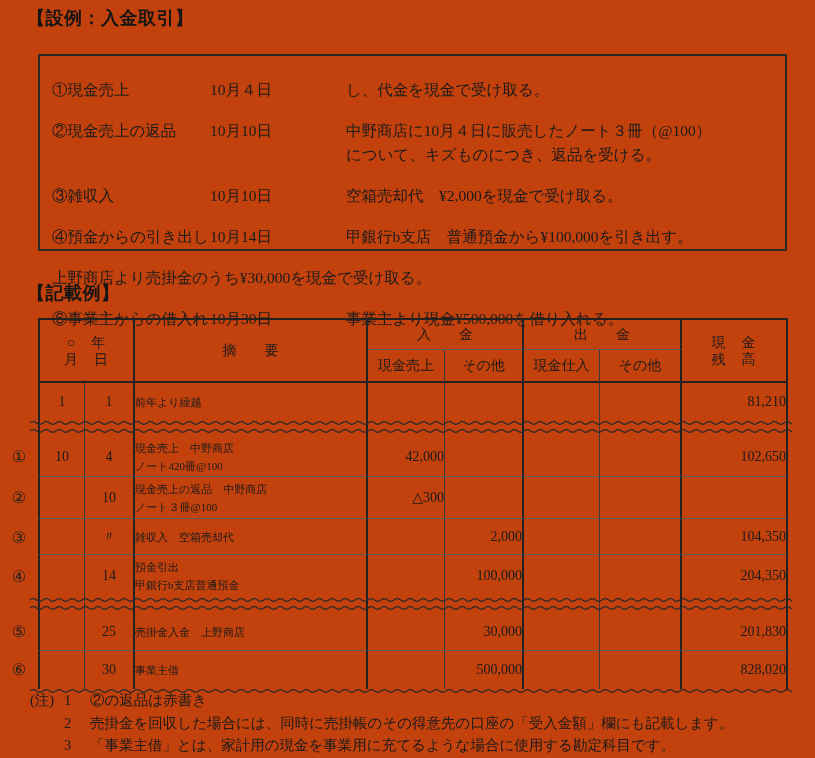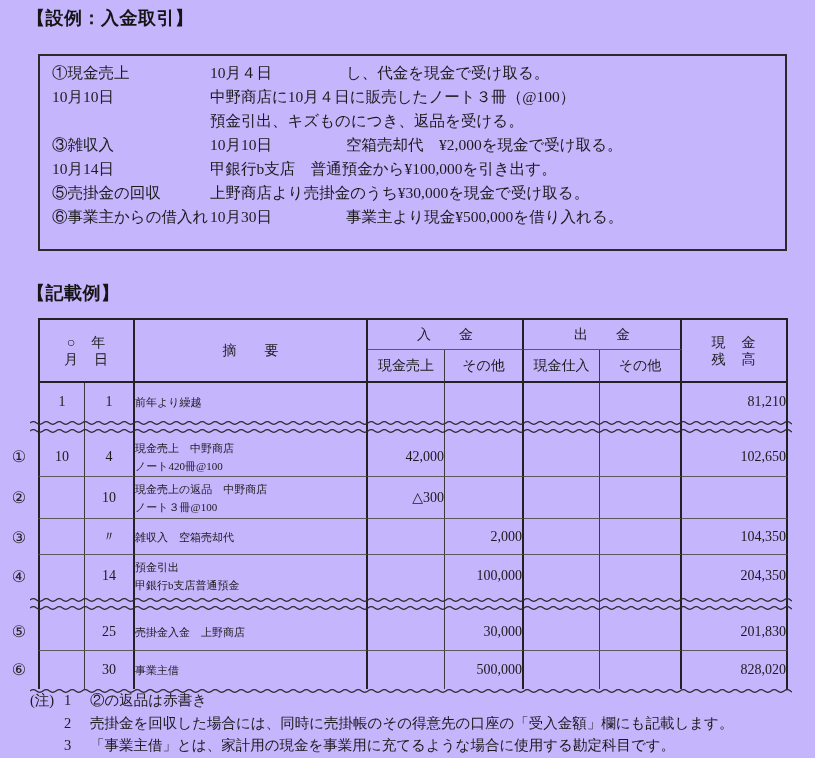--- a/index.html
+++ b/index.html
@@ -1,35 +1,35 @@
 <!DOCTYPE html>
 <html><head>
 <meta charset="utf-8">
 <style>
   * { margin:0; padding:0; box-sizing:border-box; }
   html,body { background:#fff; }
   .sheet {
-    position:relative; width:815px; height:758px; background:#c4b5fd;
+    position:relative; width:815px; height:758px; background:#c2410c;
     font-family:"Liberation Serif","DejaVu Serif",serif; color:#1b1b1b;
     overflow:hidden;
   }
   .sec-title {
     position:absolute; left:27px;
     font-family:"Liberation Sans","DejaVu Sans",sans-serif;
     font-weight:700; font-size:18px; letter-spacing:.5px; color:#151515;
   }
   #title-example { top:6px; }
   #title-entry  { top:281px; }
 
   
   .ex-box {
     position:absolute; left:38px; top:54px; width:749px; height:197px;
     border:2px solid #2a2a2a; padding:5px 6px 0 12px;
   }
-  .ex-row { display:grid; grid-template-columns:158px 136px 1fr; align-items:start; }
+  .ex-row { display:grid; grid-template-columns:158px 136px 1fr; align-items:start;margin-top:17px; }
   .ex-label, .ex-date, .ex-line { font-size:15.5px; line-height:24px; white-space:nowrap; }
   .ex-desc { }
 
   
   .journal {
     position:absolute; left:38px; top:318px; width:750px;
     border-collapse:separate; border-spacing:0; table-layout:fixed;
   }
   .journal th, .journal td {
     border-right:1px solid #3a3a3a; border-bottom:1px solid #5a5a5a;
@@ -72,41 +72,42 @@
 
   <div class="ex-box">
     <div class="ex-row">
       <div class="ex-label">①現金売上</div>
       <div class="ex-date">10月４日</div>
       <div class="ex-desc">
         <div class="ex-line">し、代金を現金で受け取る。</div>
       </div>
     </div>
     <div class="ex-row">
+      <div class="ex-label">②現金売上の返品</div>
       <div class="ex-date">10月10日</div>
       <div class="ex-desc">
         <div class="ex-line">中野商店に10月４日に販売したノート３冊（@100）</div>
-        <div class="ex-line">預金引出、キズものにつき、返品を受ける。</div>
+        <div class="ex-line">について、キズものにつき、返品を受ける。</div>
       </div>
     </div>
     <div class="ex-row">
       <div class="ex-label">③雑収入</div>
       <div class="ex-date">10月10日</div>
       <div class="ex-desc">
         <div class="ex-line">空箱売却代　¥2,000を現金で受け取る。</div>
       </div>
     </div>
     <div class="ex-row">
+      <div class="ex-label">④預金からの引き出し</div>
       <div class="ex-date">10月14日</div>
       <div class="ex-desc">
         <div class="ex-line">甲銀行b支店　普通預金から¥100,000を引き出す。</div>
       </div>
     </div>
     <div class="ex-row">
-      <div class="ex-label">⑤売掛金の回収</div>
       <div class="ex-desc">
         <div class="ex-line">上野商店より売掛金のうち¥30,000を現金で受け取る。</div>
       </div>
     </div>
     <div class="ex-row">
       <div class="ex-label">⑥事業主からの借入れ</div>
       <div class="ex-date">10月30日</div>
       <div class="ex-desc">
         <div class="ex-line">事業主より現金¥500,000を借り入れる。</div>
       </div>

